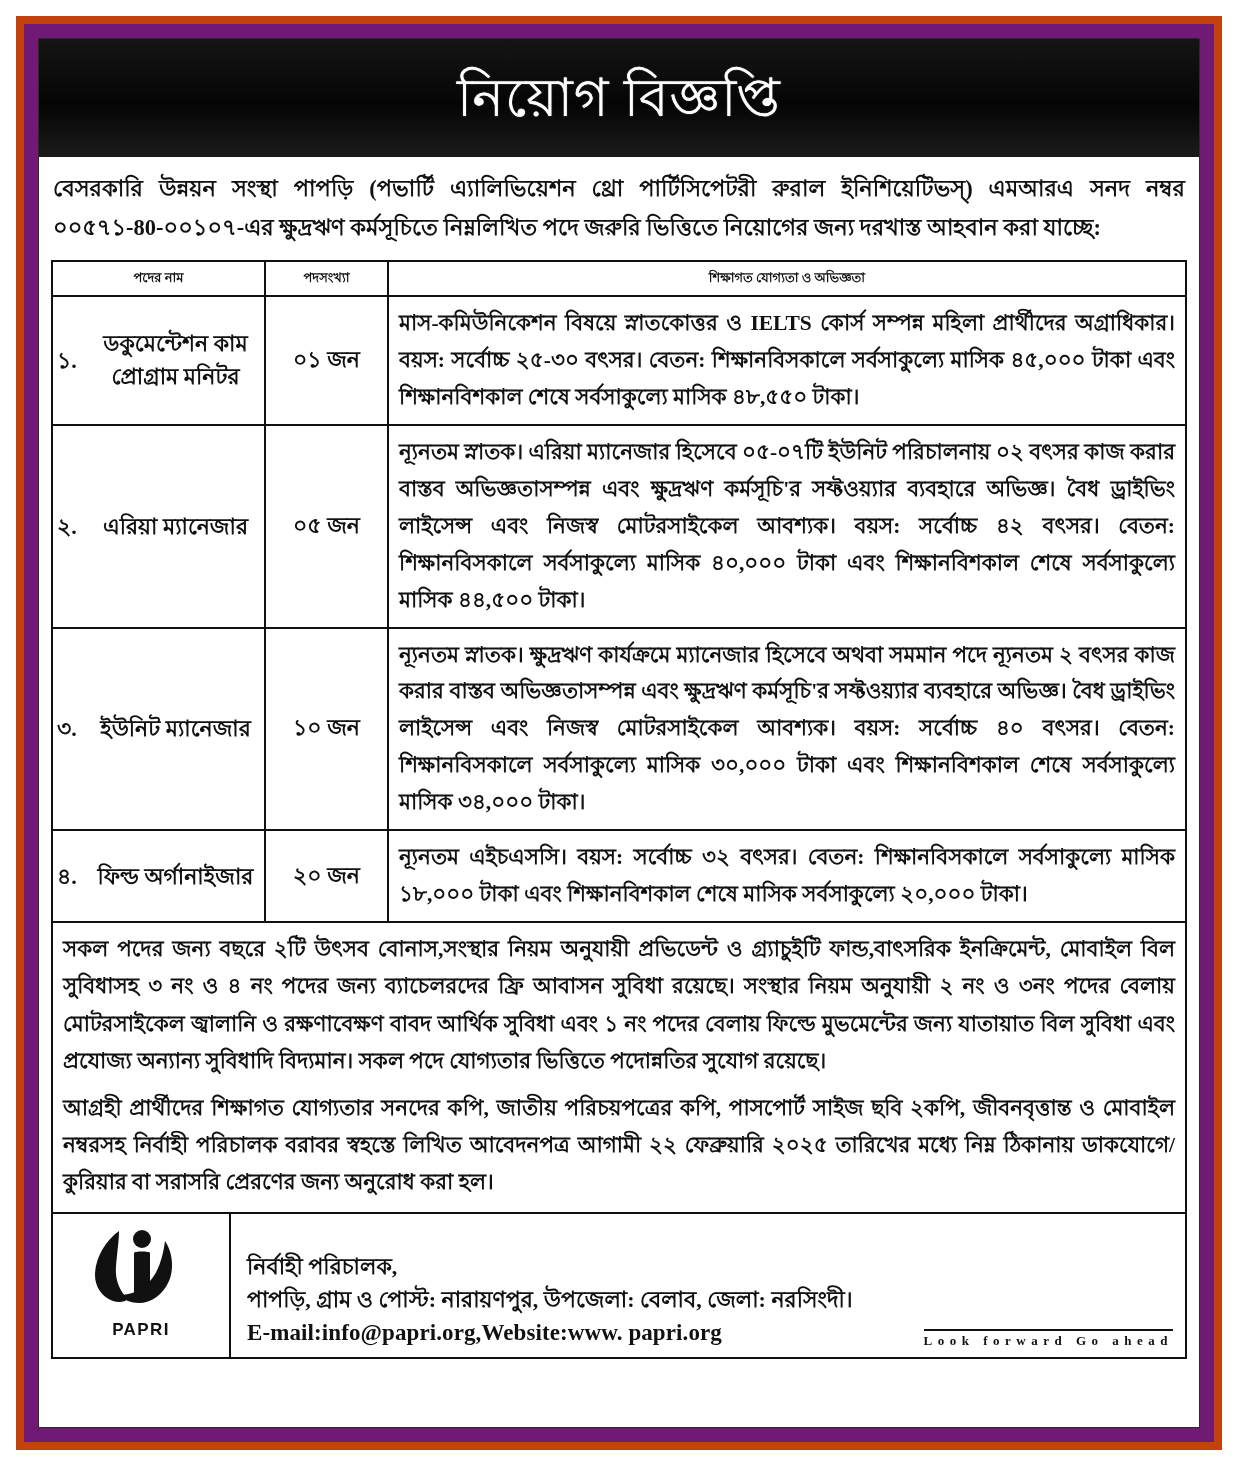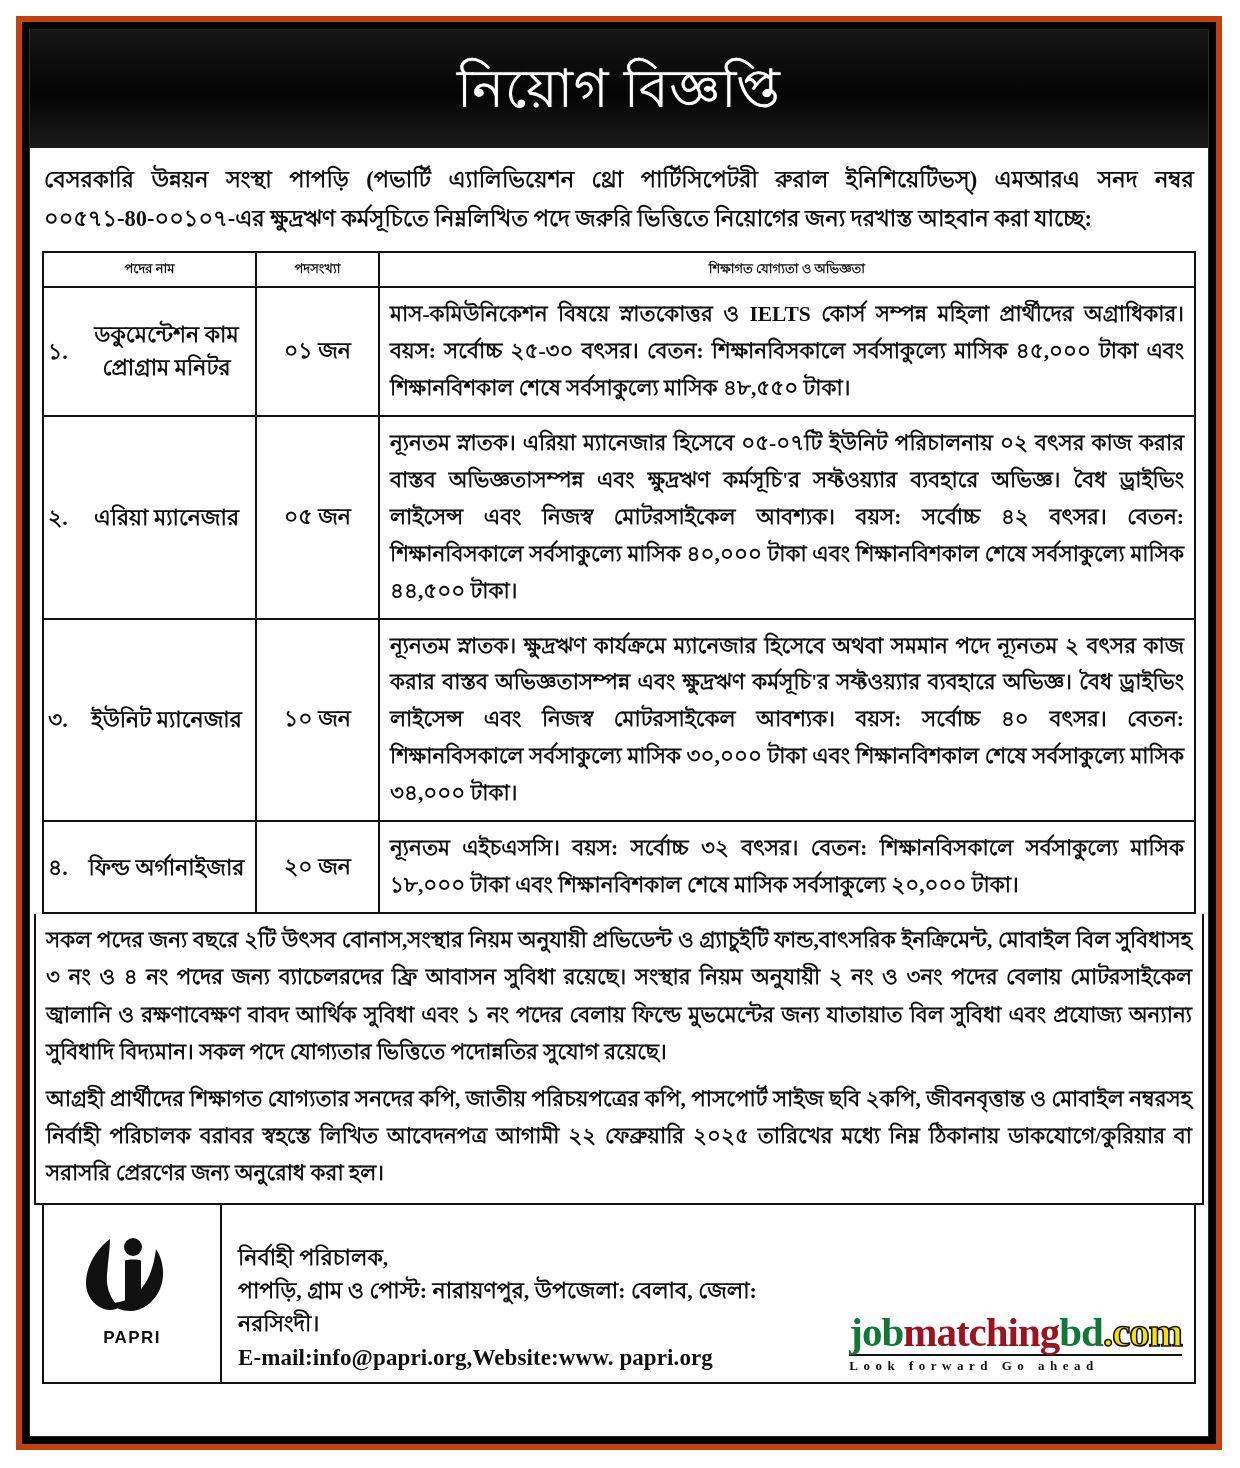--- a/index.html
+++ b/index.html
@@ -15,23 +15,23 @@
   
   .page {
     width: 1240px;
     height: 1468px;
     background: #ffffff;
     padding: 16px 18px 18px 16px;
   }
   .frame-outer {
     width: 100%;
     height: 100%;
-    border: 6px solid #c2410c;
-    background: #000000;
-    padding: 7px;
+    border: 8px solid #c2410c;
+    background: #701a75;
+    padding: 14px;
   }
   .frame-inner {
     width: 100%;
     height: 100%;
     border: 1px solid #2a2a2a;
     background: #ffffff;
     display: flex;
     flex-direction: column;
   }
 
@@ -119,21 +119,21 @@
     padding: 8px 10px 8px 10px;
     font-size: 21.5px;
     line-height: 1.72;
     text-align: justify;
     text-justify: inter-word;
     font-weight: 700;
   }
 
   
   .notes {
-    margin: 0 4px;
+    margin: 0 12px;
     border: 2px solid #111;
     border-top: none;
     padding: 8px 10px 10px 10px;
   }
   .notes p {
     font-size: 21.5px;
     line-height: 1.73;
     text-align: justify;
     text-justify: inter-word;
     color: #111;
@@ -320,21 +320,20 @@
         </div>
 
         <div class="footer-body">
           <div class="addr-block">
             <div class="addr-line">নির্বাহী পরিচালক,</div>
             <div class="addr-line">পাপড়ি, গ্রাম ও পোস্ট: নারায়ণপুর, উপজেলা: বেলাব, জেলা: নরসিংদী।</div>
             <div class="addr-line latin">E-mail:info@papri.org,Website:www. papri.org</div>
           </div>
 
           <div class="jm-logo">
-            <div class="jm-word"><span class="g">job</span><span class="r">matching</span><span class="g">bd</span><span class="y">.</span><span class="y">com</span></div>
             <div class="jm-rule"></div>
             <div class="jm-tag">Look forward Go ahead</div>
           </div>
         </div>
       </div>
 
       <div class="spacer"></div>
 
     </div>
   </div>

